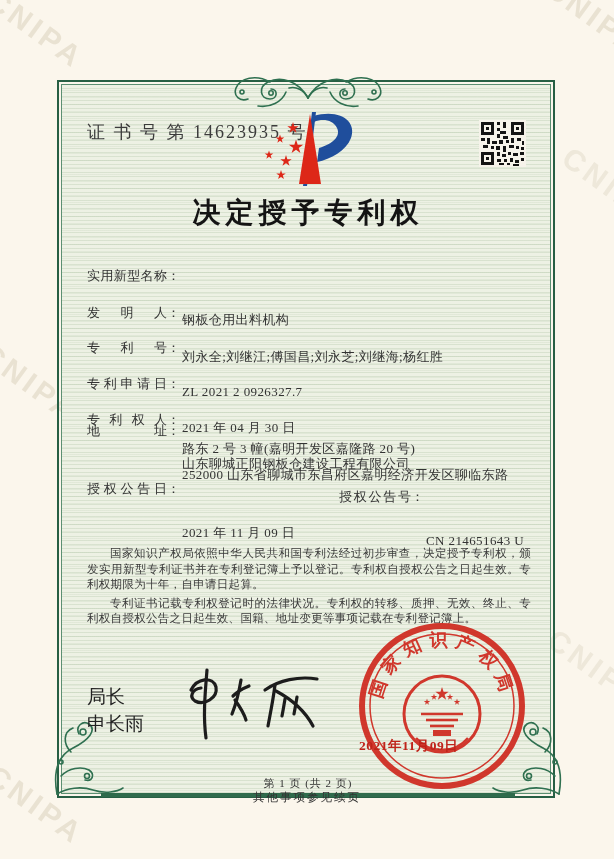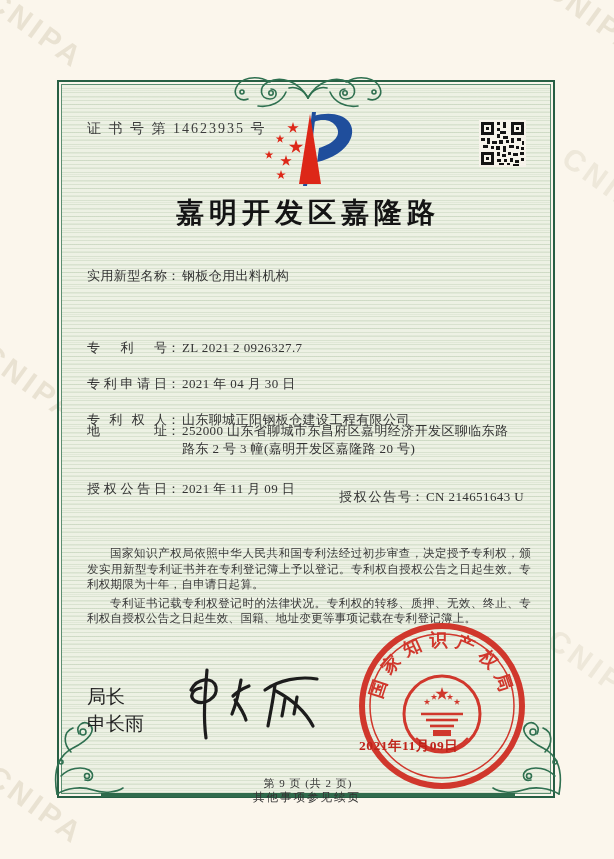--- a/index.html
+++ b/index.html
@@ -25,34 +25,34 @@
     position:absolute;left:2px;top:2px;right:2px;bottom:2px;
     border:1px solid #5b8f72;
     background-color:#edf1e4;
     background-image:
       repeating-linear-gradient(0deg, rgba(122,158,112,.18) 0 1px, rgba(0,0,0,0) 1px 4px),
       repeating-linear-gradient(0deg, rgba(0,0,0,0) 0 2px, rgba(122,158,112,.10) 2px 3px, rgba(0,0,0,0) 3px 7px);
   }
   .content{position:absolute;left:0;top:0;width:498px;height:718px;z-index:3;}
   
   .cert-no{
-    position:absolute;left:28px;top:38px;font-size:14px;color:#3c3c3c;
+    position:absolute;left:28px;top:38px;font-size:18px;color:#3c3c3c;
     letter-spacing:2px;white-space:nowrap;
   }
   .logo{position:absolute;left:194px;top:24px;width:112px;height:90px;}
   .qr{position:absolute;left:420px;top:38px;width:47px;height:47px;}
   .title{
     position:absolute;left:0;top:112px;width:100%;text-align:center;
     font-size:28px;font-weight:bold;color:#141414;letter-spacing:5px;white-space:nowrap;
   }
   
   .row{position:absolute;left:28px;width:446px;font-size:13px;color:#333;line-height:17px;}
   .lbl{display:inline-block;width:80px;text-align:justify;text-align-last:justify;vertical-align:top;}
   .colon{display:inline-block;width:15px;vertical-align:top;}
-  .val{display:inline-block;vertical-align:top;max-width:346px;letter-spacing:.4px;}
+  .val{display:inline-block;vertical-align:top;max-width:346px;letter-spacing:.4px;margin-top:44px;}
   .val2{position:absolute;left:95px;top:18px;letter-spacing:.4px;}
   .pair2{position:absolute;left:252px;top:8px;}
   .pair2 .lbl{width:72px;}
   
   .paras{position:absolute;left:28px;top:421px;width:444px;color:#3a3a3a;margin-top:43px;}
   .paras p{
     margin:0 0 3px 0;font-size:11.5px;line-height:15.6px;
     text-indent:2em;text-align:justify;letter-spacing:.3px;
   }
   
@@ -197,24 +197,27 @@
           <rect x="25" y="39" width="3" height="3"></rect>
           <rect x="31" y="38" width="3" height="4"></rect>
           <rect x="36" y="40" width="4" height="3"></rect>
           <rect x="42" y="38" width="3" height="3"></rect>
         <rect x="20" y="43" width="5" height="2"></rect>
           <rect x="28" y="43" width="3" height="2"></rect>
           <rect x="34" y="44" width="6" height="2"></rect>
       </g>
     </svg>
 
-    <div class="title">嘉明开发区嘉隆路</div>
+    <div class="title">决定授予专利权</div>
 
     <div class="row" style="top:185px">
       <span class="lbl">实用新型名称</span><span class="colon">：</span><span class="val">钢板仓用出料机构</span>
+    </div>
+    <div class="row" style="top:222px">
+      <span class="lbl">发明人</span><span class="colon">：</span><span class="val">刘永全;刘继江;傅国昌;刘永芝;刘继海;杨红胜</span>
     </div>
     <div class="row" style="top:257px">
       <span class="lbl">专利号</span><span class="colon">：</span><span class="val">ZL 2021 2 0926327.7</span>
     </div>
     <div class="row" style="top:293px">
       <span class="lbl">专利申请日</span><span class="colon">：</span><span class="val">2021 年 04 月 30 日</span>
     </div>
     <div class="row" style="top:329px">
       <span class="lbl">专利权人</span><span class="colon">：</span><span class="val">山东聊城正阳钢板仓建设工程有限公司</span>
     </div>
@@ -275,18 +278,18 @@
           <path d="M-21,0 L21,0"></path>
           <path d="M-16,6 L16,6"></path>
           <path d="M-12,12 L12,12"></path>
           <path d="M-26,24 A34,34 0 0,0 26,24"></path>
         </g>
       </g>
     </svg>
 
     <div class="seal-date">2021年11月09日</div>
 
-    <div class="page-info">第 9 页 (共 2 页)</div>
+    <div class="page-info">第 1 页 (共 2 页)</div>
     <div class="bottom-rule"></div>
   </div>
 </div>
 
 <div class="outer-note">其他事项参见续页</div>
 
 </body></html>

